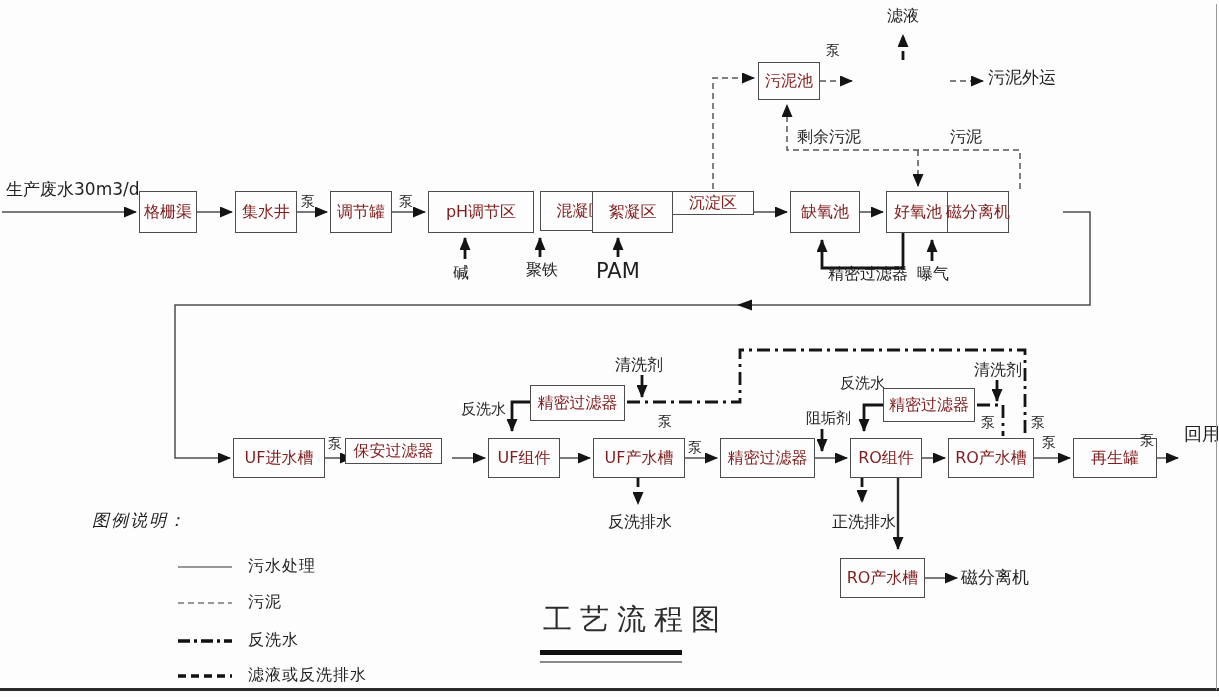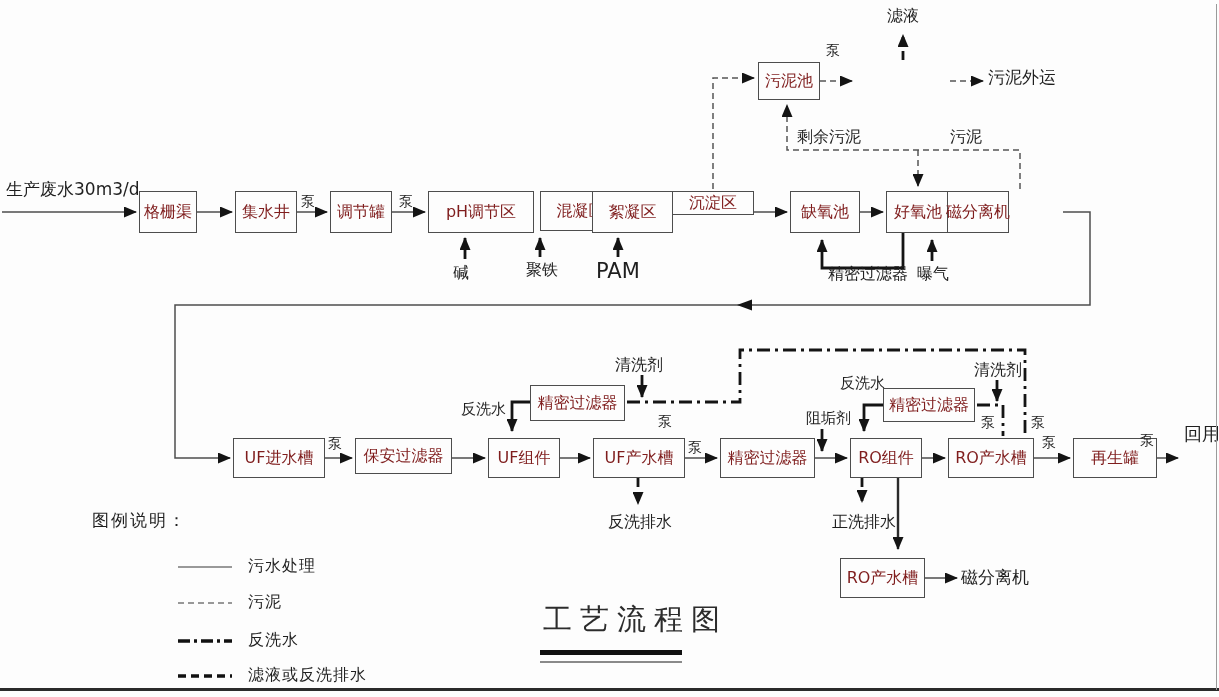--- a/index.html
+++ b/index.html
@@ -7,21 +7,21 @@
           font-family:"DejaVu Sans","Liberation Sans",sans-serif;color:#1f1f1f;}
   svg{position:absolute;left:0;top:0;}
   .node{position:absolute;border:1.5px solid #4d4d4d;background:#fdfdfd;display:flex;
         align-items:center;justify-content:center;font-size:16px;color:#7f1d1d;
         box-sizing:border-box;white-space:nowrap;z-index:2;}
   .lbl{position:absolute;white-space:nowrap;color:#1f1f1f;z-index:3;font-size:16px;}
   .sm{font-size:14px;}
   .pagetitle{position:absolute;left:543px;top:600px;font-size:29px;letter-spacing:8px;color:#2c2c2c;z-index:3;}
   .tl-thick{position:absolute;left:540px;top:650px;width:142px;height:5px;background:#111;z-index:3;}
   .tl-thin{position:absolute;left:540px;top:661px;width:142px;height:2px;background:#8a8a8a;z-index:3;}
-  .legend-head{position:absolute;left:92px;top:509px;font-size:17px;letter-spacing:2px;z-index:3;}
+  .legend-head{position:absolute;left:92px;top:509px;font-size:17px;letter-spacing:2px;z-index:3;font-style:italic;}
   .legend-label{position:absolute;left:248px;font-size:16px;letter-spacing:1px;z-index:3;}
   .frame-bottom{position:absolute;left:0;top:688px;width:1219px;height:3px;background:#2b2b2b;z-index:4;}
   .frame-right{position:absolute;left:1216px;top:4px;width:1px;height:686px;background:#9a9a9a;z-index:4;}
 </style>
 </head>
 <body>
 
 <div id="canvas">
 
   <svg width="1219" height="697" viewBox="0 0 1219 697">
@@ -124,21 +124,21 @@
       <span>磁分离机</span>
     </div>
 
   <div class="node" style="left:758px;top:62px;width:62px;height:38px">
       <span>污泥池</span>
     </div>
 
   <div class="node" style="left:233px;top:438px;width:92px;height:40px">
       <span>UF进水槽</span>
     </div>
-  <div class="node" style="left:355px;top:438px;width:97px;height:36px">
+  <div class="node" style="left:345px;top:438px;width:97px;height:26px">
       <span>保安过滤器</span>
     </div>
   <div class="node" style="left:488px;top:438px;width:72px;height:40px">
       <span>UF组件</span>
     </div>
   <div class="node" style="left:593px;top:438px;width:92px;height:40px">
       <span>UF产水槽</span>
     </div>
   <div class="node" style="left:720px;top:438px;width:95px;height:40px">
       <span>精密过滤器</span>

